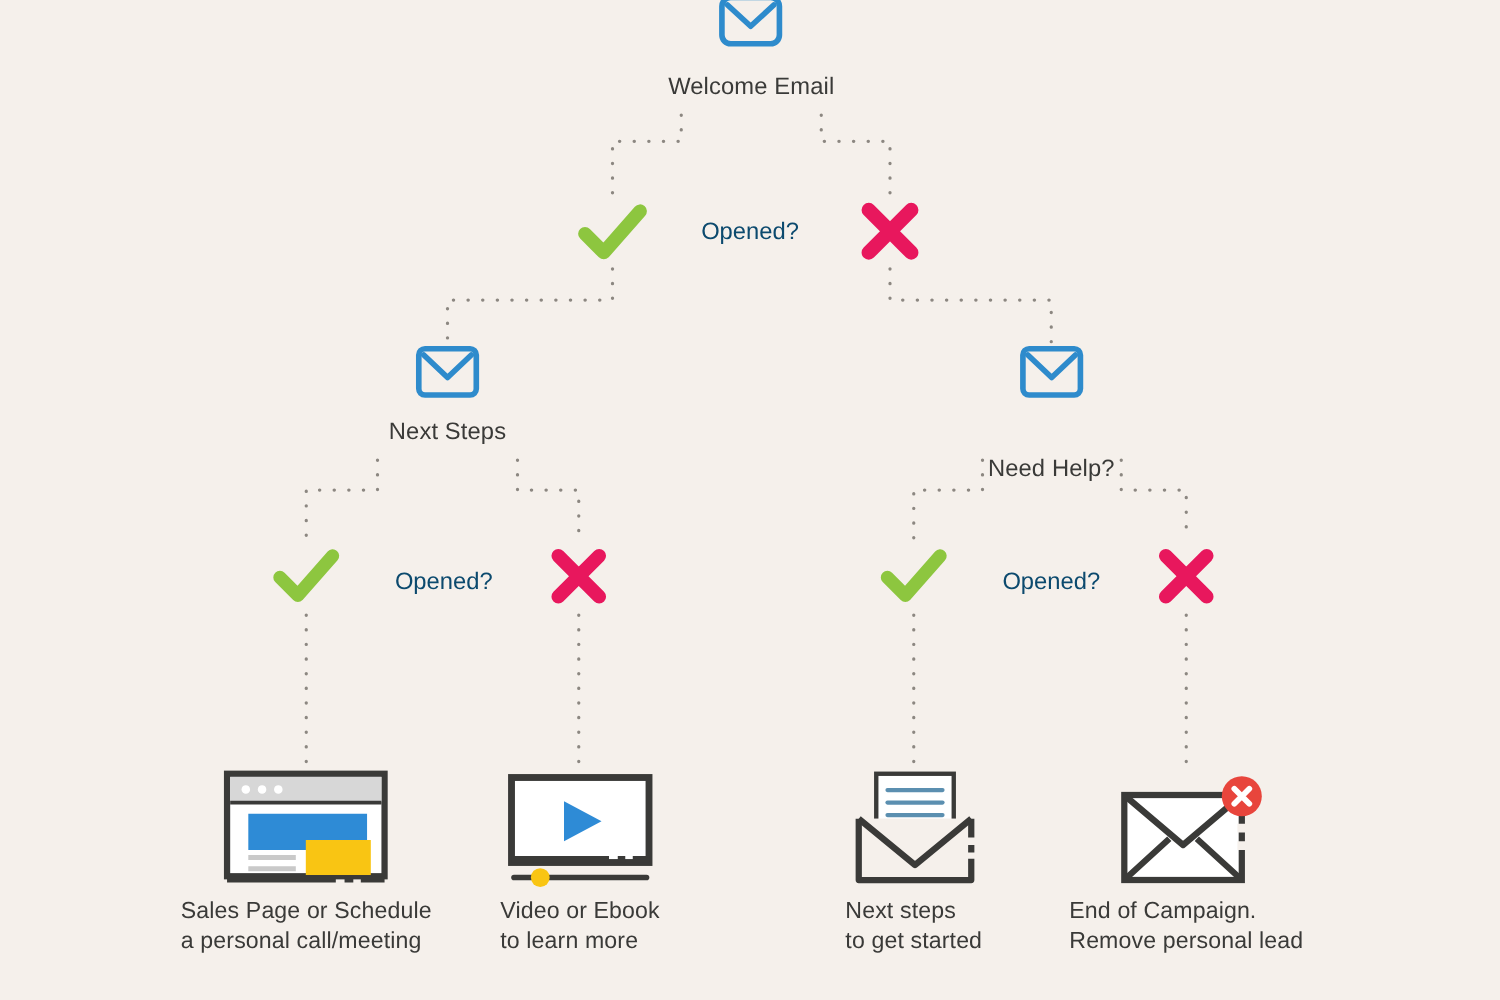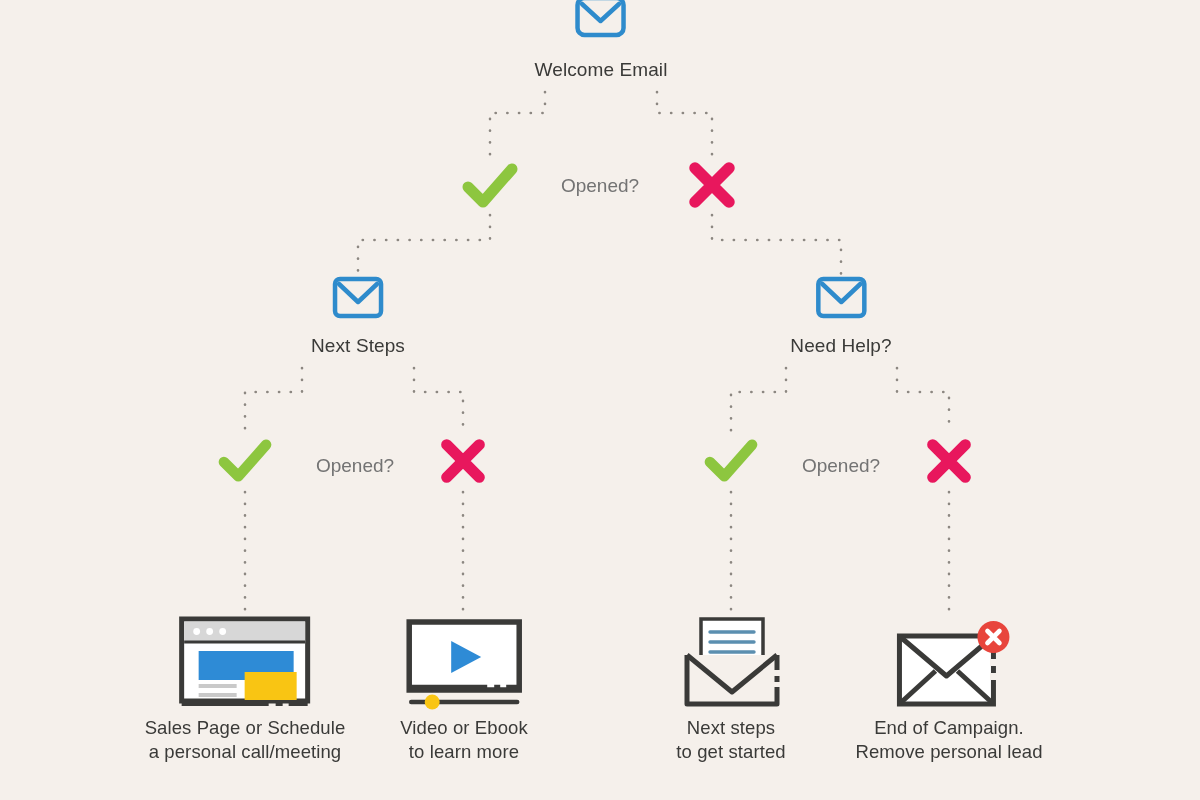--- a/index.html
+++ b/index.html
@@ -25,33 +25,33 @@
     position: absolute;
     display: flex;
     flex-direction: column;
     align-items: center;
     transform: translateX(-50%);
   }
   .node-label {
     margin-top: 6px;
     font-size: 19px;
     color: #3A3A38;
-    text-align: center;
+    text-align: left;
     line-height: 1.28;
     white-space: pre-line;
     letter-spacing: 0.1px;
   }
   .bottom-label {
     font-size: 18.5px;
   }
   .decision-label {
     position: absolute;
     transform: translate(-50%, -50%);
     font-size: 19px;
-    color: #737373;
+    color: #0c4a6e;
     white-space: nowrap;
   }
   .mark {
     position: absolute;
     transform: translate(-50%, -50%);
   }
   svg { display: block; overflow: visible; }
 </style>
 </head>
 <body>
@@ -106,21 +106,21 @@
   <div class="node" style="left:358px; top:276px;">
     <span>
       <svg width="62" height="52" viewBox="0 0 62 52">
         <rect x="8" y="3" width="46" height="37" rx="5" ry="5" fill="none" stroke="#2E8BCC" stroke-width="4.5"></rect>
         <path d="M12,8 L31,26 L50,8" fill="none" stroke="#2E8BCC" stroke-width="4.5" stroke-linecap="round" stroke-linejoin="round"></path>
       </svg>
     </span>
     <div class="node-label">Next Steps</div>
   </div>
 
-  <div class="node" style="left:841px; top:276px;">
+  <div class="node" style="left:841px; top:276px;gap:30px;">
     <span>
       <svg width="62" height="52" viewBox="0 0 62 52">
         <rect x="8" y="3" width="46" height="37" rx="5" ry="5" fill="none" stroke="#2E8BCC" stroke-width="4.5"></rect>
         <path d="M12,8 L31,26 L50,8" fill="none" stroke="#2E8BCC" stroke-width="4.5" stroke-linecap="round" stroke-linejoin="round"></path>
       </svg>
     </span>
     <div class="node-label">Need Help?</div>
   </div>
 
   <span class="mark" style="left:245px; top:461px;">

